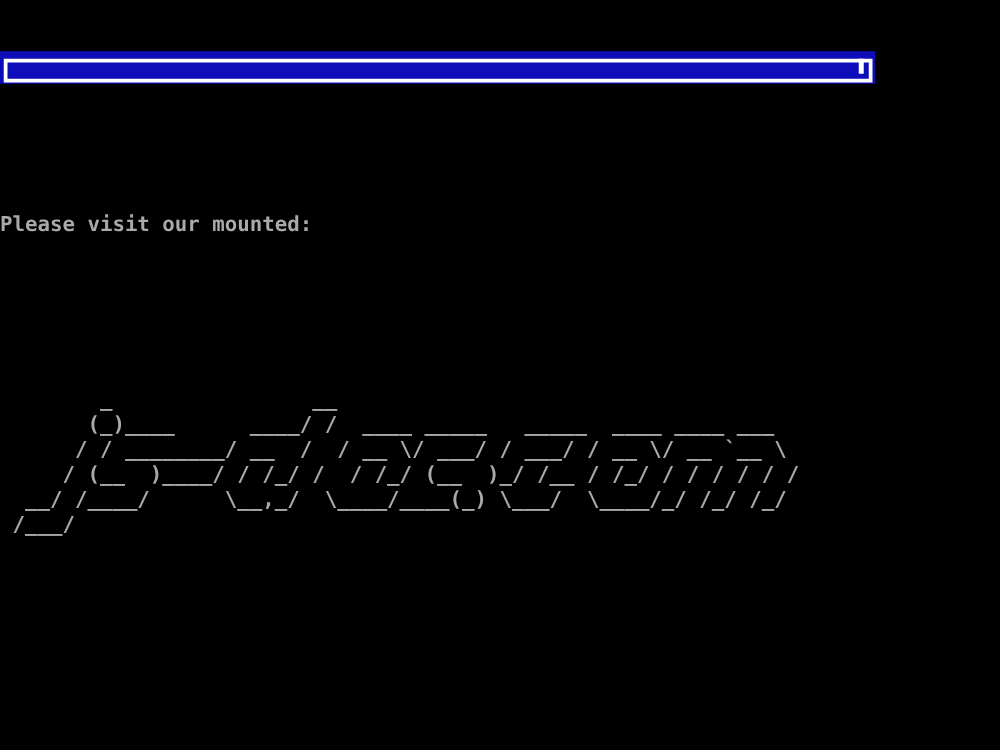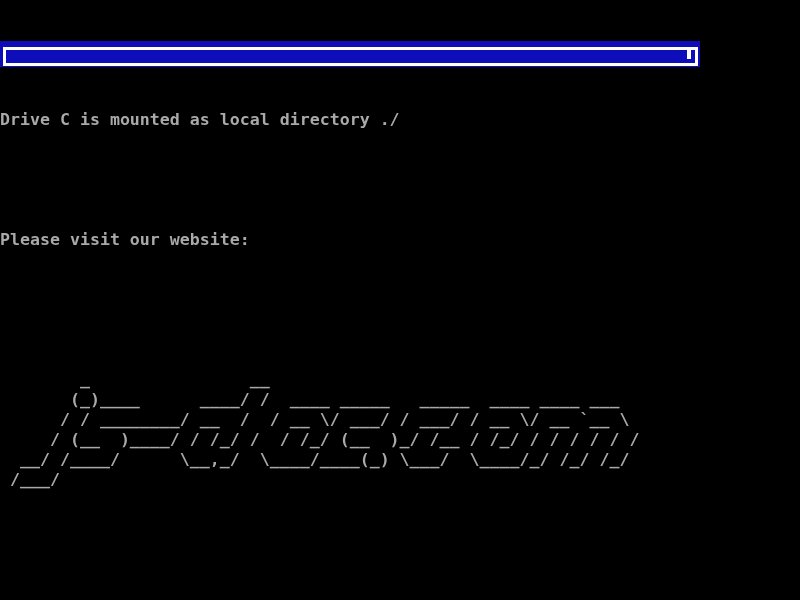--- a/index.html
+++ b/index.html
@@ -46,23 +46,22 @@
 <body>
 
 <div class="screen" style="background: rgb(0, 0, 0);">
 
   <div class="loadbar" style="background: rgb(13, 13, 186);">
     <div class="frame" style="border-color: rgb(255, 255, 255);"></div>
     <div class="notch" style="background: rgb(255, 255, 255);"></div>
   </div>
 
   <div class="term" style="color: rgb(169, 169, 169);">
-    <div class="row">Drive C is mounted as local directory ./</div>
     <div class="row blank"></div>
-    <div class="row">Please visit our website:</div>
+    <div class="row">Please visit our mounted:</div>
     <div class="row blank"></div>
 
     <div id="ascii-logo"><div class="row">        _                __</div><div class="row">       (_)____      ____/ /  ____ _____   _____  ____ ____ ___</div><div class="row">      / / ________/ __  /  / __ \/ ___/ / ___/ / __ \/ __ `__ \</div><div class="row">     / (__  )____/ / /_/ /  / /_/ (__  )_/ /__ / /_/ / / / / / /</div><div class="row">  __/ /____/      \__,_/  \____/____(_) \___/  \____/_/ /_/ /_/</div><div class="row"> /___/</div></div>
 
     <div class="row blank"></div>
     
     
     
 
     

